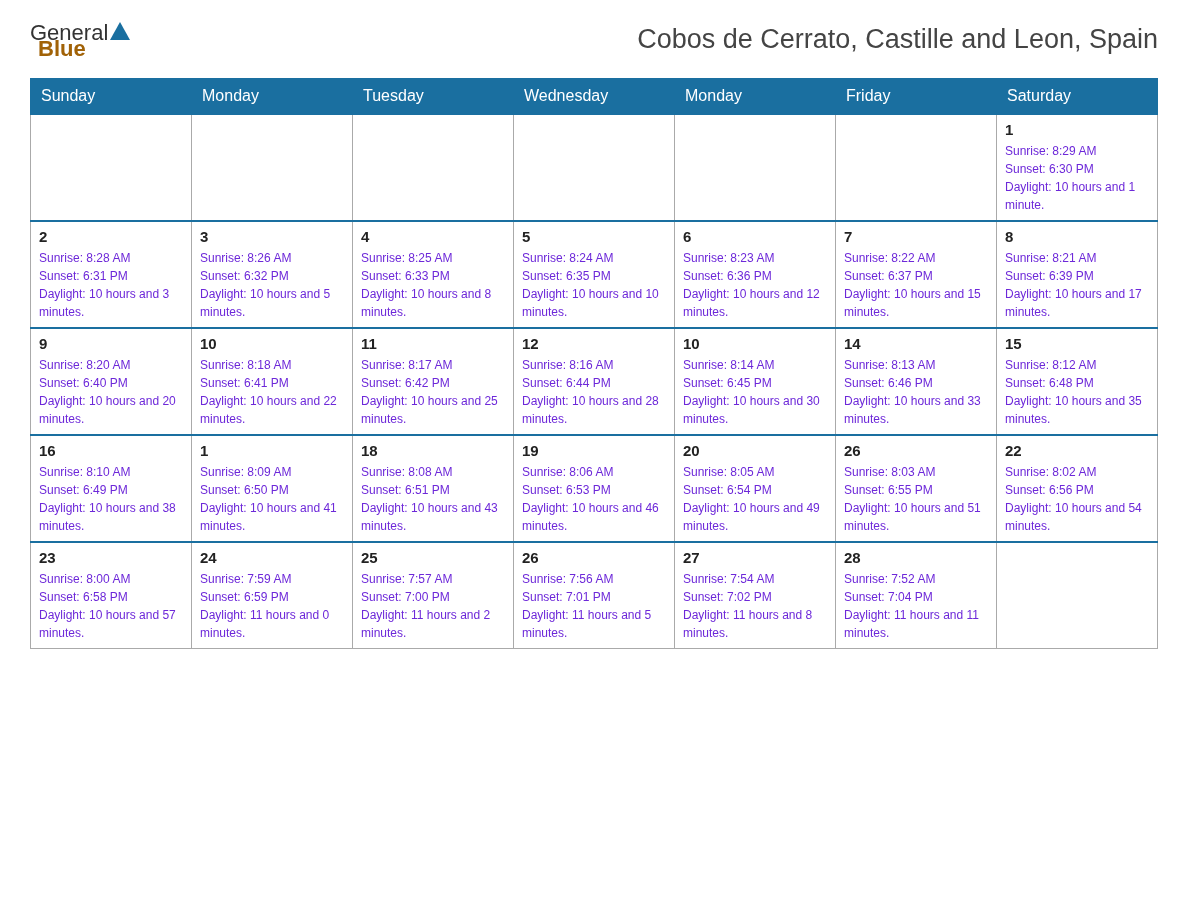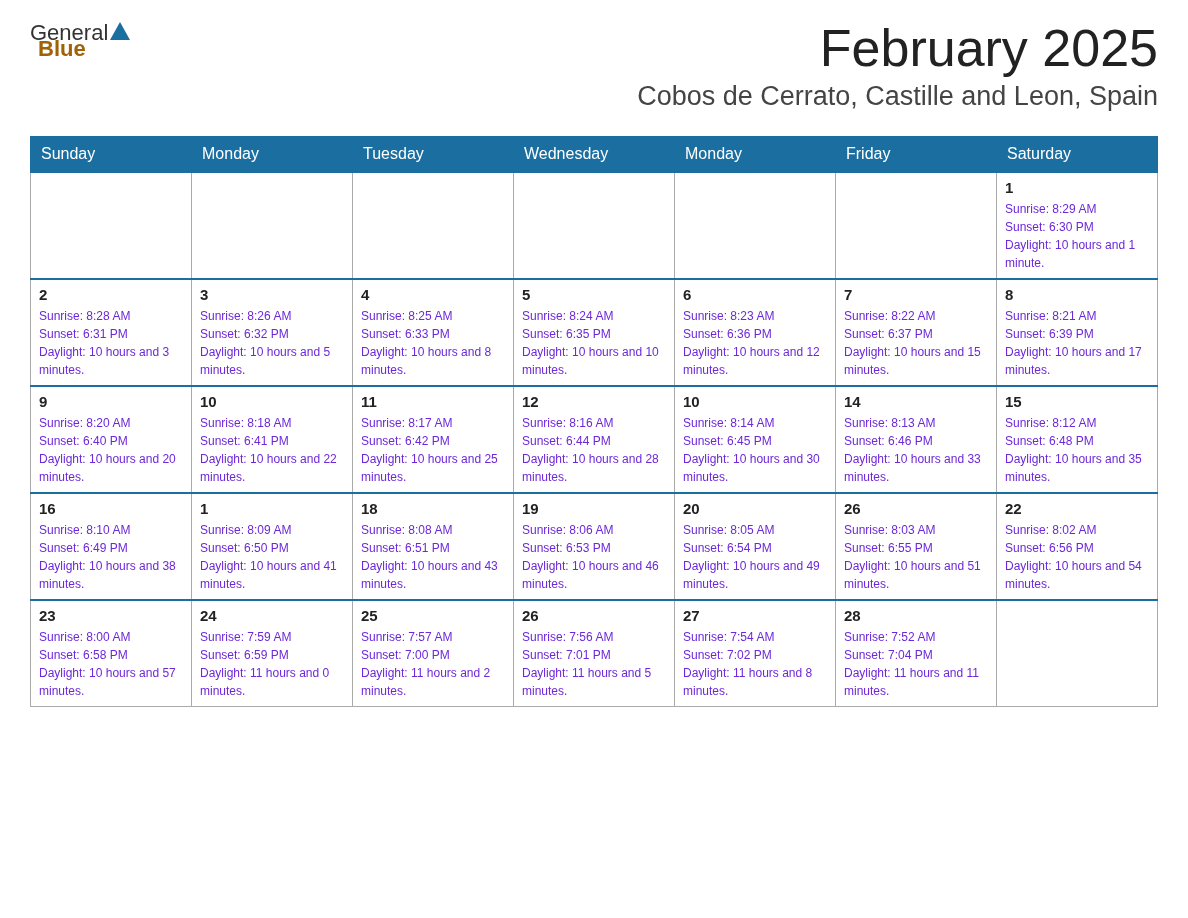--- a/index.html
+++ b/index.html
@@ -56,21 +56,21 @@
       line-height: 1.1;
     }
     .location {
       font-size: 27px;
       color: #444;
       margin-top: 4px;
     }
     .calendar {
       width: 100%;
       border-collapse: collapse;
-      margin-top: 24px;
+      margin-top: 16px;
     }
     .calendar th {
       background-color: #1a6fa0;
       color: #fff;
       font-size: 16px;
       font-weight: 500;
       padding: 8px 10px;
       text-align: left;
       border: 1px solid #1a6fa0;
     }
@@ -107,21 +107,20 @@
   <div class="logo">
     <div class="logo-text">
       <span class="logo-general">General</span>
       <span class="logo-triangle"></span>
     </div>
     <div style="display:flex; align-items:center; margin-top:-6px; margin-left:4px;">
       <span class="logo-line2">Blue</span>
     </div>
   </div>
   <div class="title-block">
-    <div class="month-title">February 2025</div>
     <div class="location">Cobos de Cerrato, Castille and Leon, Spain</div>
   </div>
 </div>
 
 <table class="calendar">
   <thead>
     <tr>
     <th>Sunday</th>
         <th>Monday</th>
         <th>Tuesday</th>

